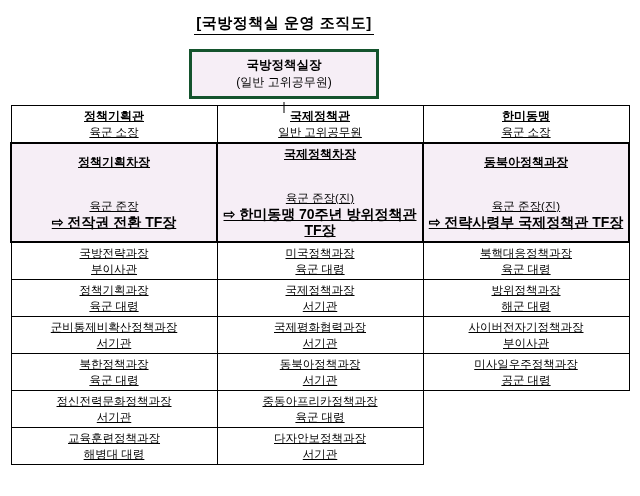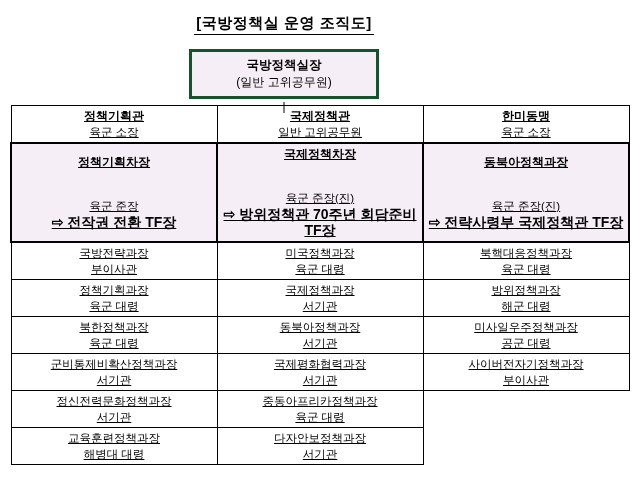--- a/index.html
+++ b/index.html
@@ -157,21 +157,21 @@
 
       <tr class="band">
         <td>
           <div class="l1">정책기획차장</div>
           <div class="l2">육군 준장</div>
           <div class="l3">⇨ 전작권 전환 TF장</div>
         </td>
         <td>
           <div class="l1">국제정책차장</div>
           <div class="l2">육군 준장(진)</div>
-          <div class="l3">⇨ 방위정책관 70주년 회담준비 TF장</div>
+          <div class="l3">⇨ 한미동맹 70주년 방위정책관 TF장</div>
         </td>
         <td>
           <div class="l1">동북아정책과장</div>
           <div class="l2">육군 준장(진)</div>
           <div class="l3">⇨ 전략사령부 국제정책관 TF장</div>
         </td>
       </tr>
 
       <tr class="cell">
         <td>
@@ -198,50 +198,50 @@
           <div class="l2">서기관</div>
         </td>
         <td>
           <div class="l1">방위정책과장</div>
           <div class="l2">해군 대령</div>
         </td>
       </tr>
 
       <tr class="cell">
         <td>
+          <div class="l1">군비통제비확산정책과장</div>
+          <div class="l2">서기관</div>
+        </td>
+        <td>
+          <div class="l1">국제평화협력과장</div>
+          <div class="l2">서기관</div>
+        </td>
+        <td>
+          <div class="l1">사이버전자기정책과장</div>
+          <div class="l2">부이사관</div>
+        </td>
+      </tr>
+
+      <tr class="cell">
+        <td>
           <div class="l1">북한정책과장</div>
           <div class="l2">육군 대령</div>
         </td>
         <td>
           <div class="l1">동북아정책과장</div>
           <div class="l2">서기관</div>
         </td>
         <td>
           <div class="l1">미사일우주정책과장</div>
           <div class="l2">공군 대령</div>
         </td>
       </tr>
 
       <tr class="cell">
         <td>
-          <div class="l1">군비통제비확산정책과장</div>
-          <div class="l2">서기관</div>
-        </td>
-        <td>
-          <div class="l1">국제평화협력과장</div>
-          <div class="l2">서기관</div>
-        </td>
-        <td>
-          <div class="l1">사이버전자기정책과장</div>
-          <div class="l2">부이사관</div>
-        </td>
-      </tr>
-
-      <tr class="cell">
-        <td>
           <div class="l1">정신전력문화정책과장</div>
           <div class="l2">서기관</div>
         </td>
         <td>
           <div class="l1">중동아프리카정책과장</div>
           <div class="l2">육군 대령</div>
         </td>
         <td class="no-border"></td>
       </tr>
 

